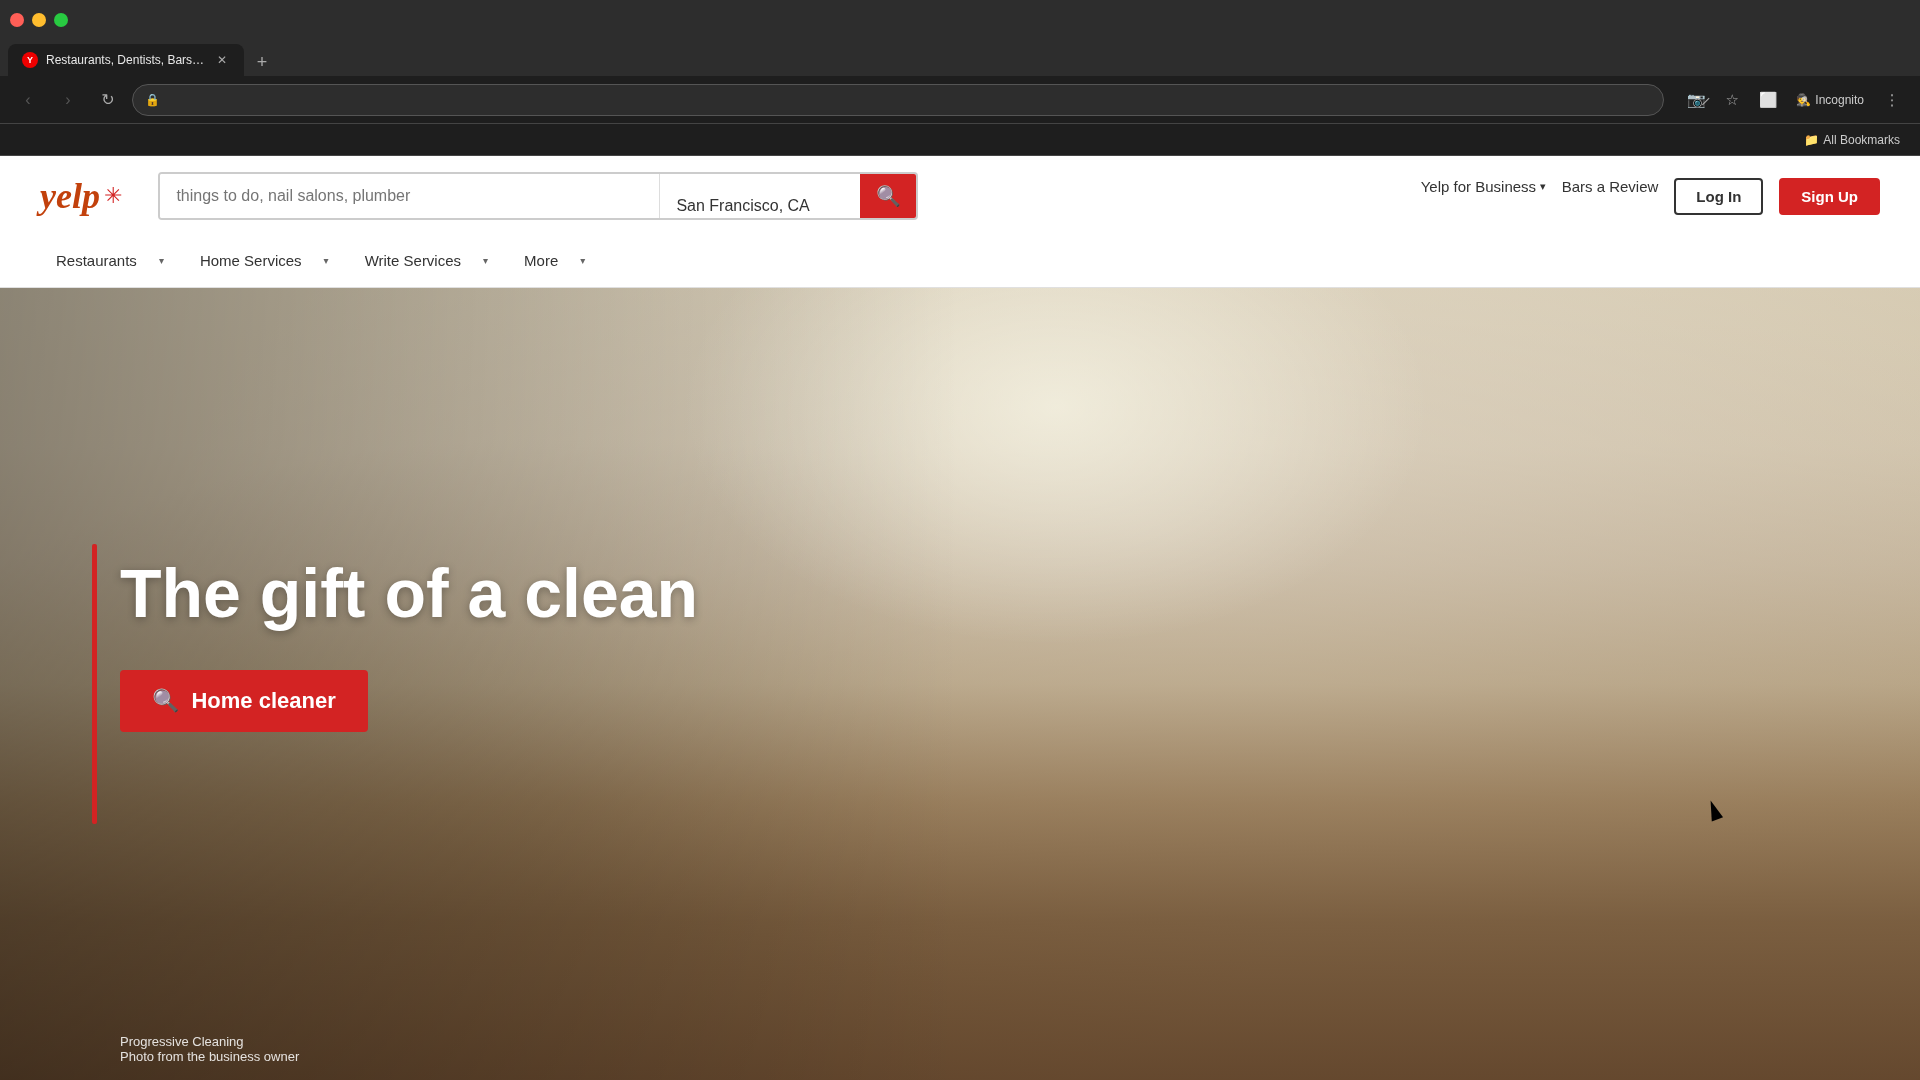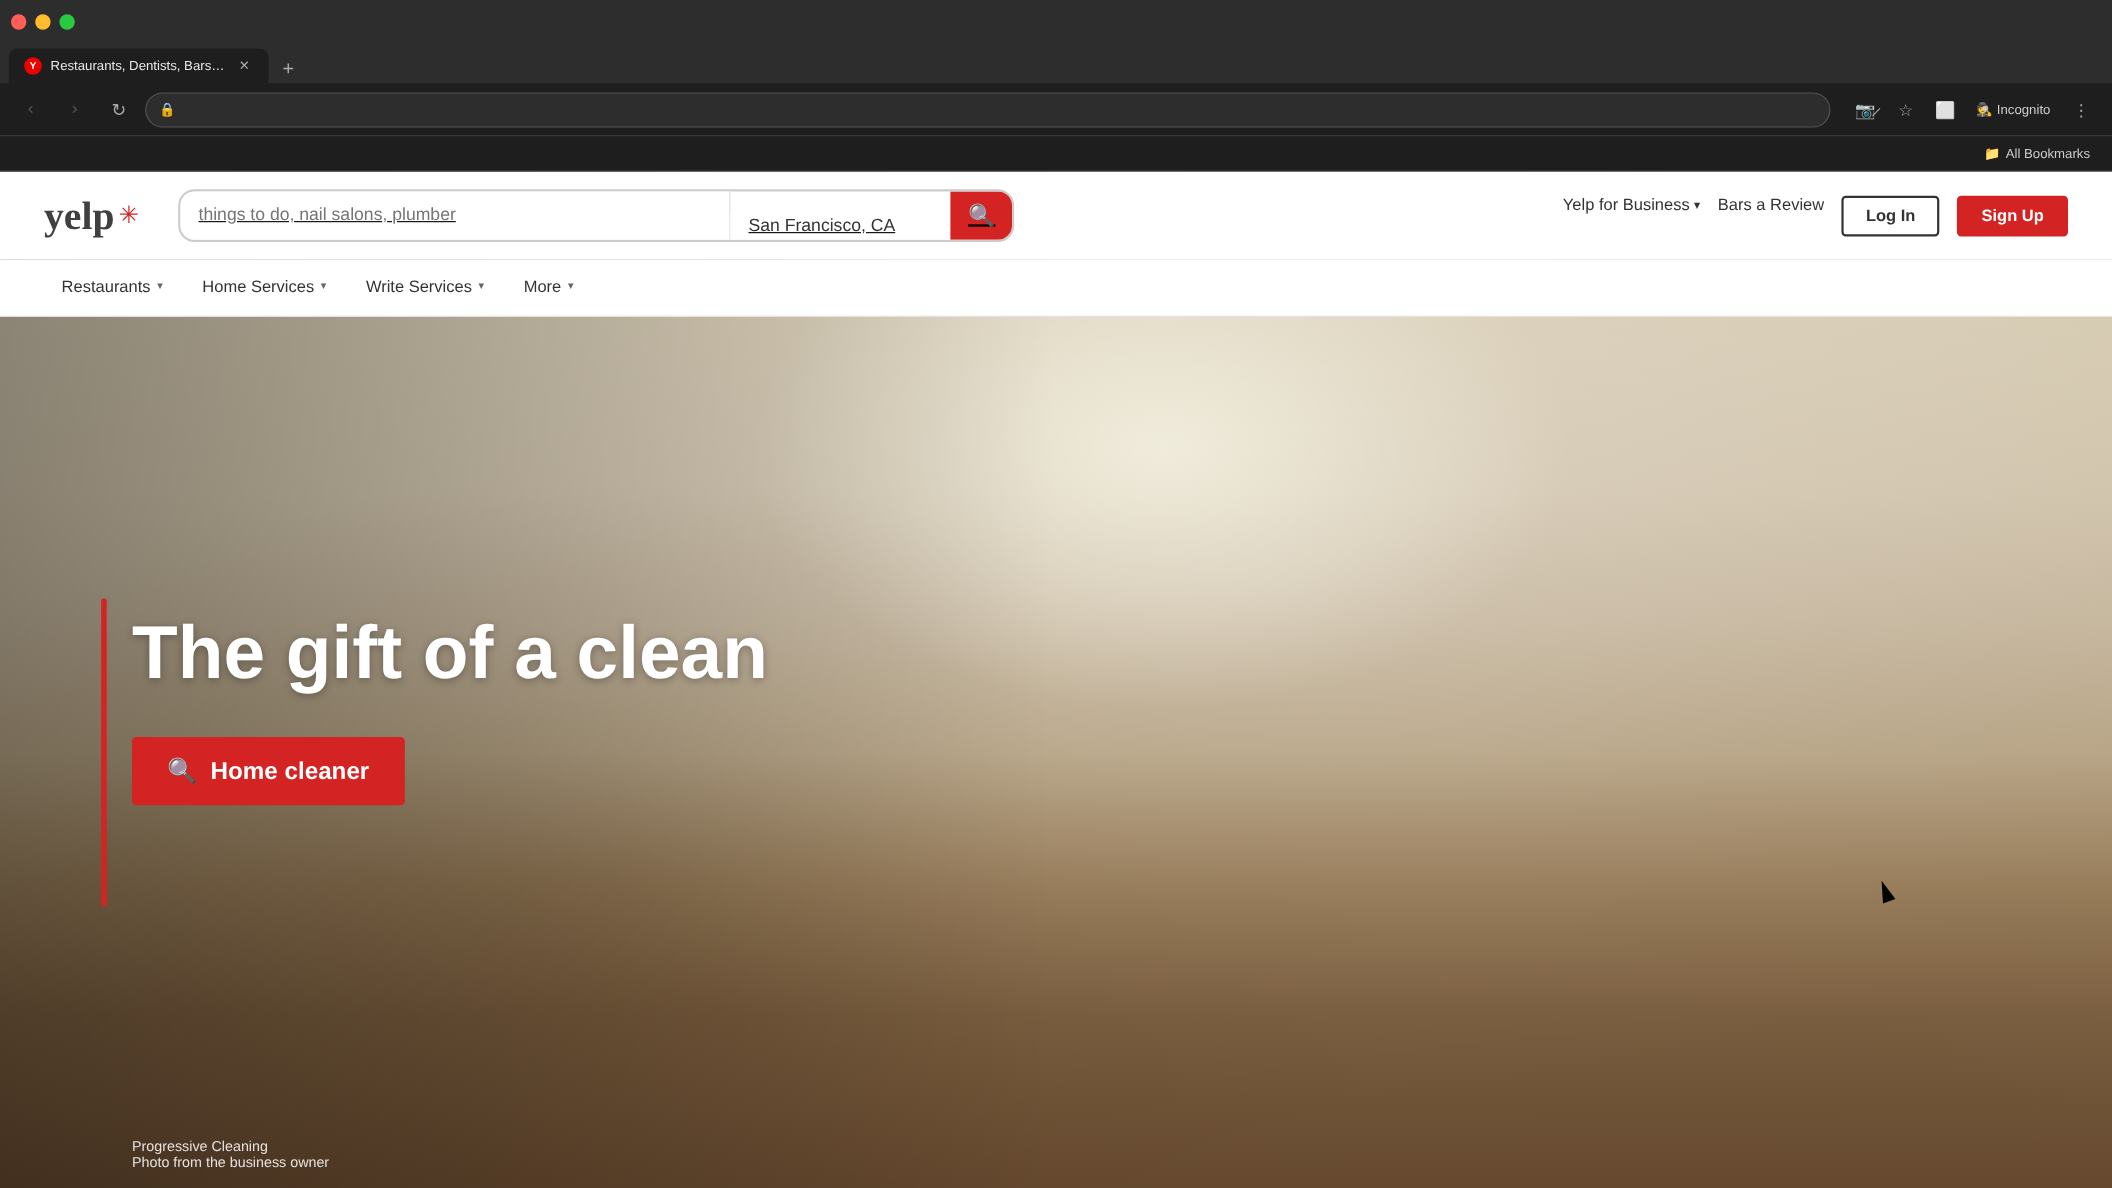--- a/index.html
+++ b/index.html
@@ -212,37 +212,37 @@
     .yelp-logo {
       display: flex;
       align-items: center;
       gap: 4px;
       margin-right: 16px;
       flex-shrink: 0;
     }
     .yelp-logo-text {
       font-size: 36px;
       font-weight: 900;
-      color: #404040;
+      color: #c2410c;
       font-family: Georgia, serif;
+      font-style: italic;
     }
     .yelp-logo-burst {
       color: #d32323;
       font-size: 22px;
     }
 
     .search-container {
       flex: 1;
       display: flex;
       height: 48px;
       border: 2px solid #ccc;
-      border-radius: 15px;
+      border-radius: 4px;
       overflow: hidden;
       max-width: 760px;
-      text-decoration: underline;
     }
     .search-what {
       flex: 1;
       border: none;
       padding: 0 16px;
       font-size: 16px;
       color: #333;
       outline: none;
       border-right: 1px solid #ddd;
     }
@@ -323,21 +323,21 @@
       display: flex;
       align-items: center;
       padding: 0 40px;
       gap: 4px;
       z-index: 10;
       border-bottom: 1px solid #e0e0e0;
     }
     .nav-item {
       display: flex;
       align-items: center;
-      gap: 6px;
+      gap: 22px;
       padding: 0 16px;
       height: 52px;
       font-size: 15px;
       font-weight: 500;
       color: #333;
       cursor: pointer;
       border-bottom: 3px solid transparent;
     }
     .nav-chevron {
       font-size: 10px;

